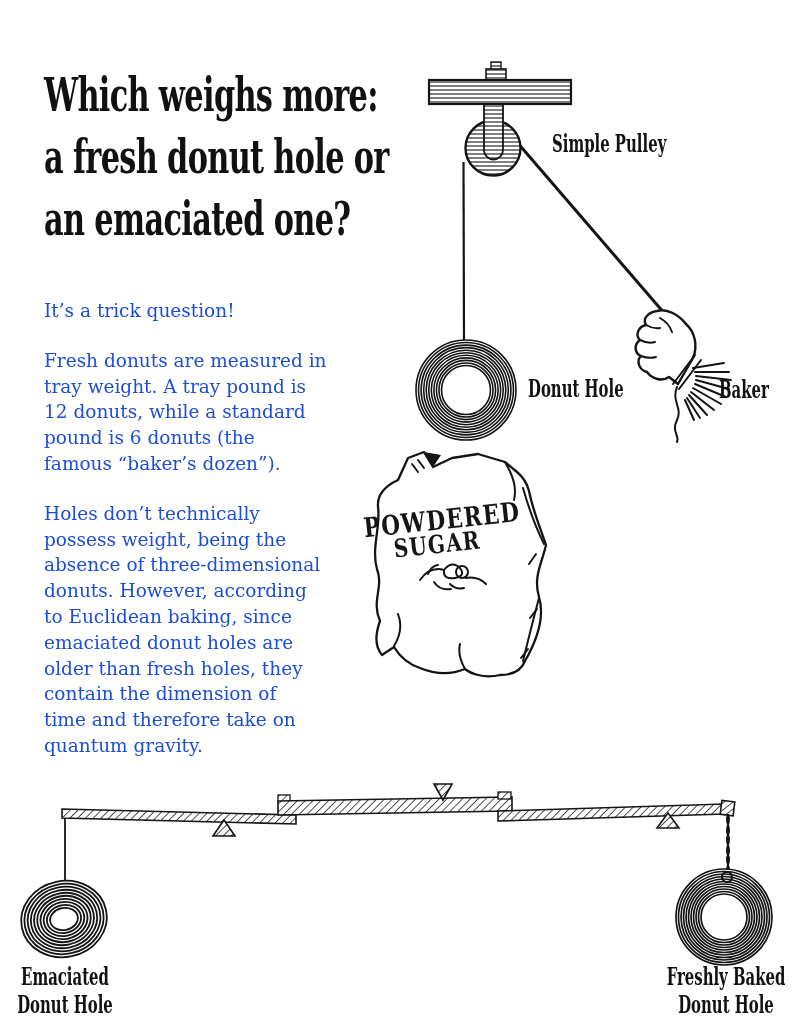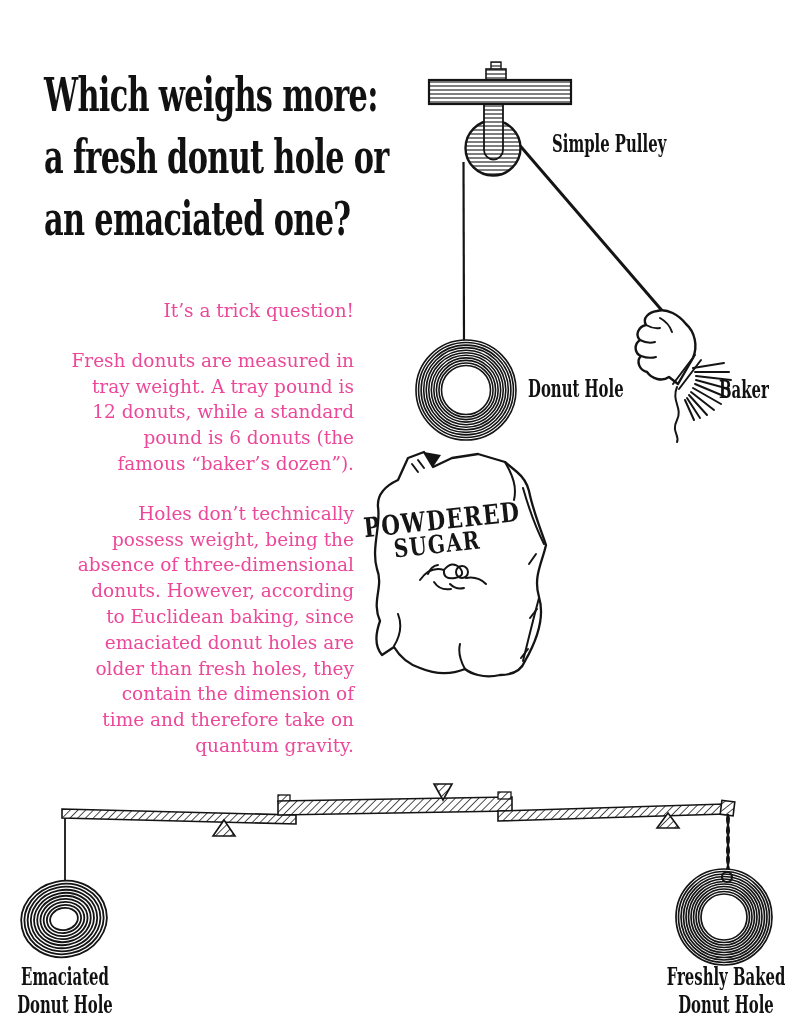--- a/index.html
+++ b/index.html
@@ -1,21 +1,21 @@
 <!DOCTYPE html>
 <html><head>
 <meta charset="utf-8">
 <style>
   html,body{margin:0;padding:0;background:#ffffff;}
   .page{position:relative;width:788px;height:1035px;background:#ffffff;overflow:hidden;
         font-family:"DejaVu Serif", serif;color:#141414;margin-top:24px;}
   .title{position:absolute;left:44px;top:40px;margin:0;font-size:46px;line-height:62px;
          font-weight:700;white-space:pre-line;letter-spacing:-1px;
          transform:scaleX(0.66);transform-origin:0 0;color:#111;}
-  .bodycol{position:absolute;left:44px;top:274px;width:310px;font-size:18.5px;line-height:25.8px;color:#ec4899;text-align:right;}
+  .bodycol{position:absolute;left:44px;top:274px;width:310px;font-size:18.5px;line-height:25.8px;color:#1d4ed8;}
   .bodycol p{margin:0 0 24px 0;white-space:pre-line;}
   .lbl{position:absolute;font-weight:700;font-size:24px;line-height:28px;white-space:pre-line;
        transform:scaleX(0.62);transform-origin:0 50%;color:#111;}
   .lbl.center{text-align:center;transform-origin:50% 50%;}
   svg{position:absolute;left:0;top:0;}
   .ink{stroke:#141414;fill:none;stroke-width:2;stroke-linecap:round;stroke-linejoin:round;}
   .bagtext{font-family:"DejaVu Serif", serif;font-weight:700;fill:#151515;letter-spacing:1.5px;}
 </style>
 </head>
 <body>

